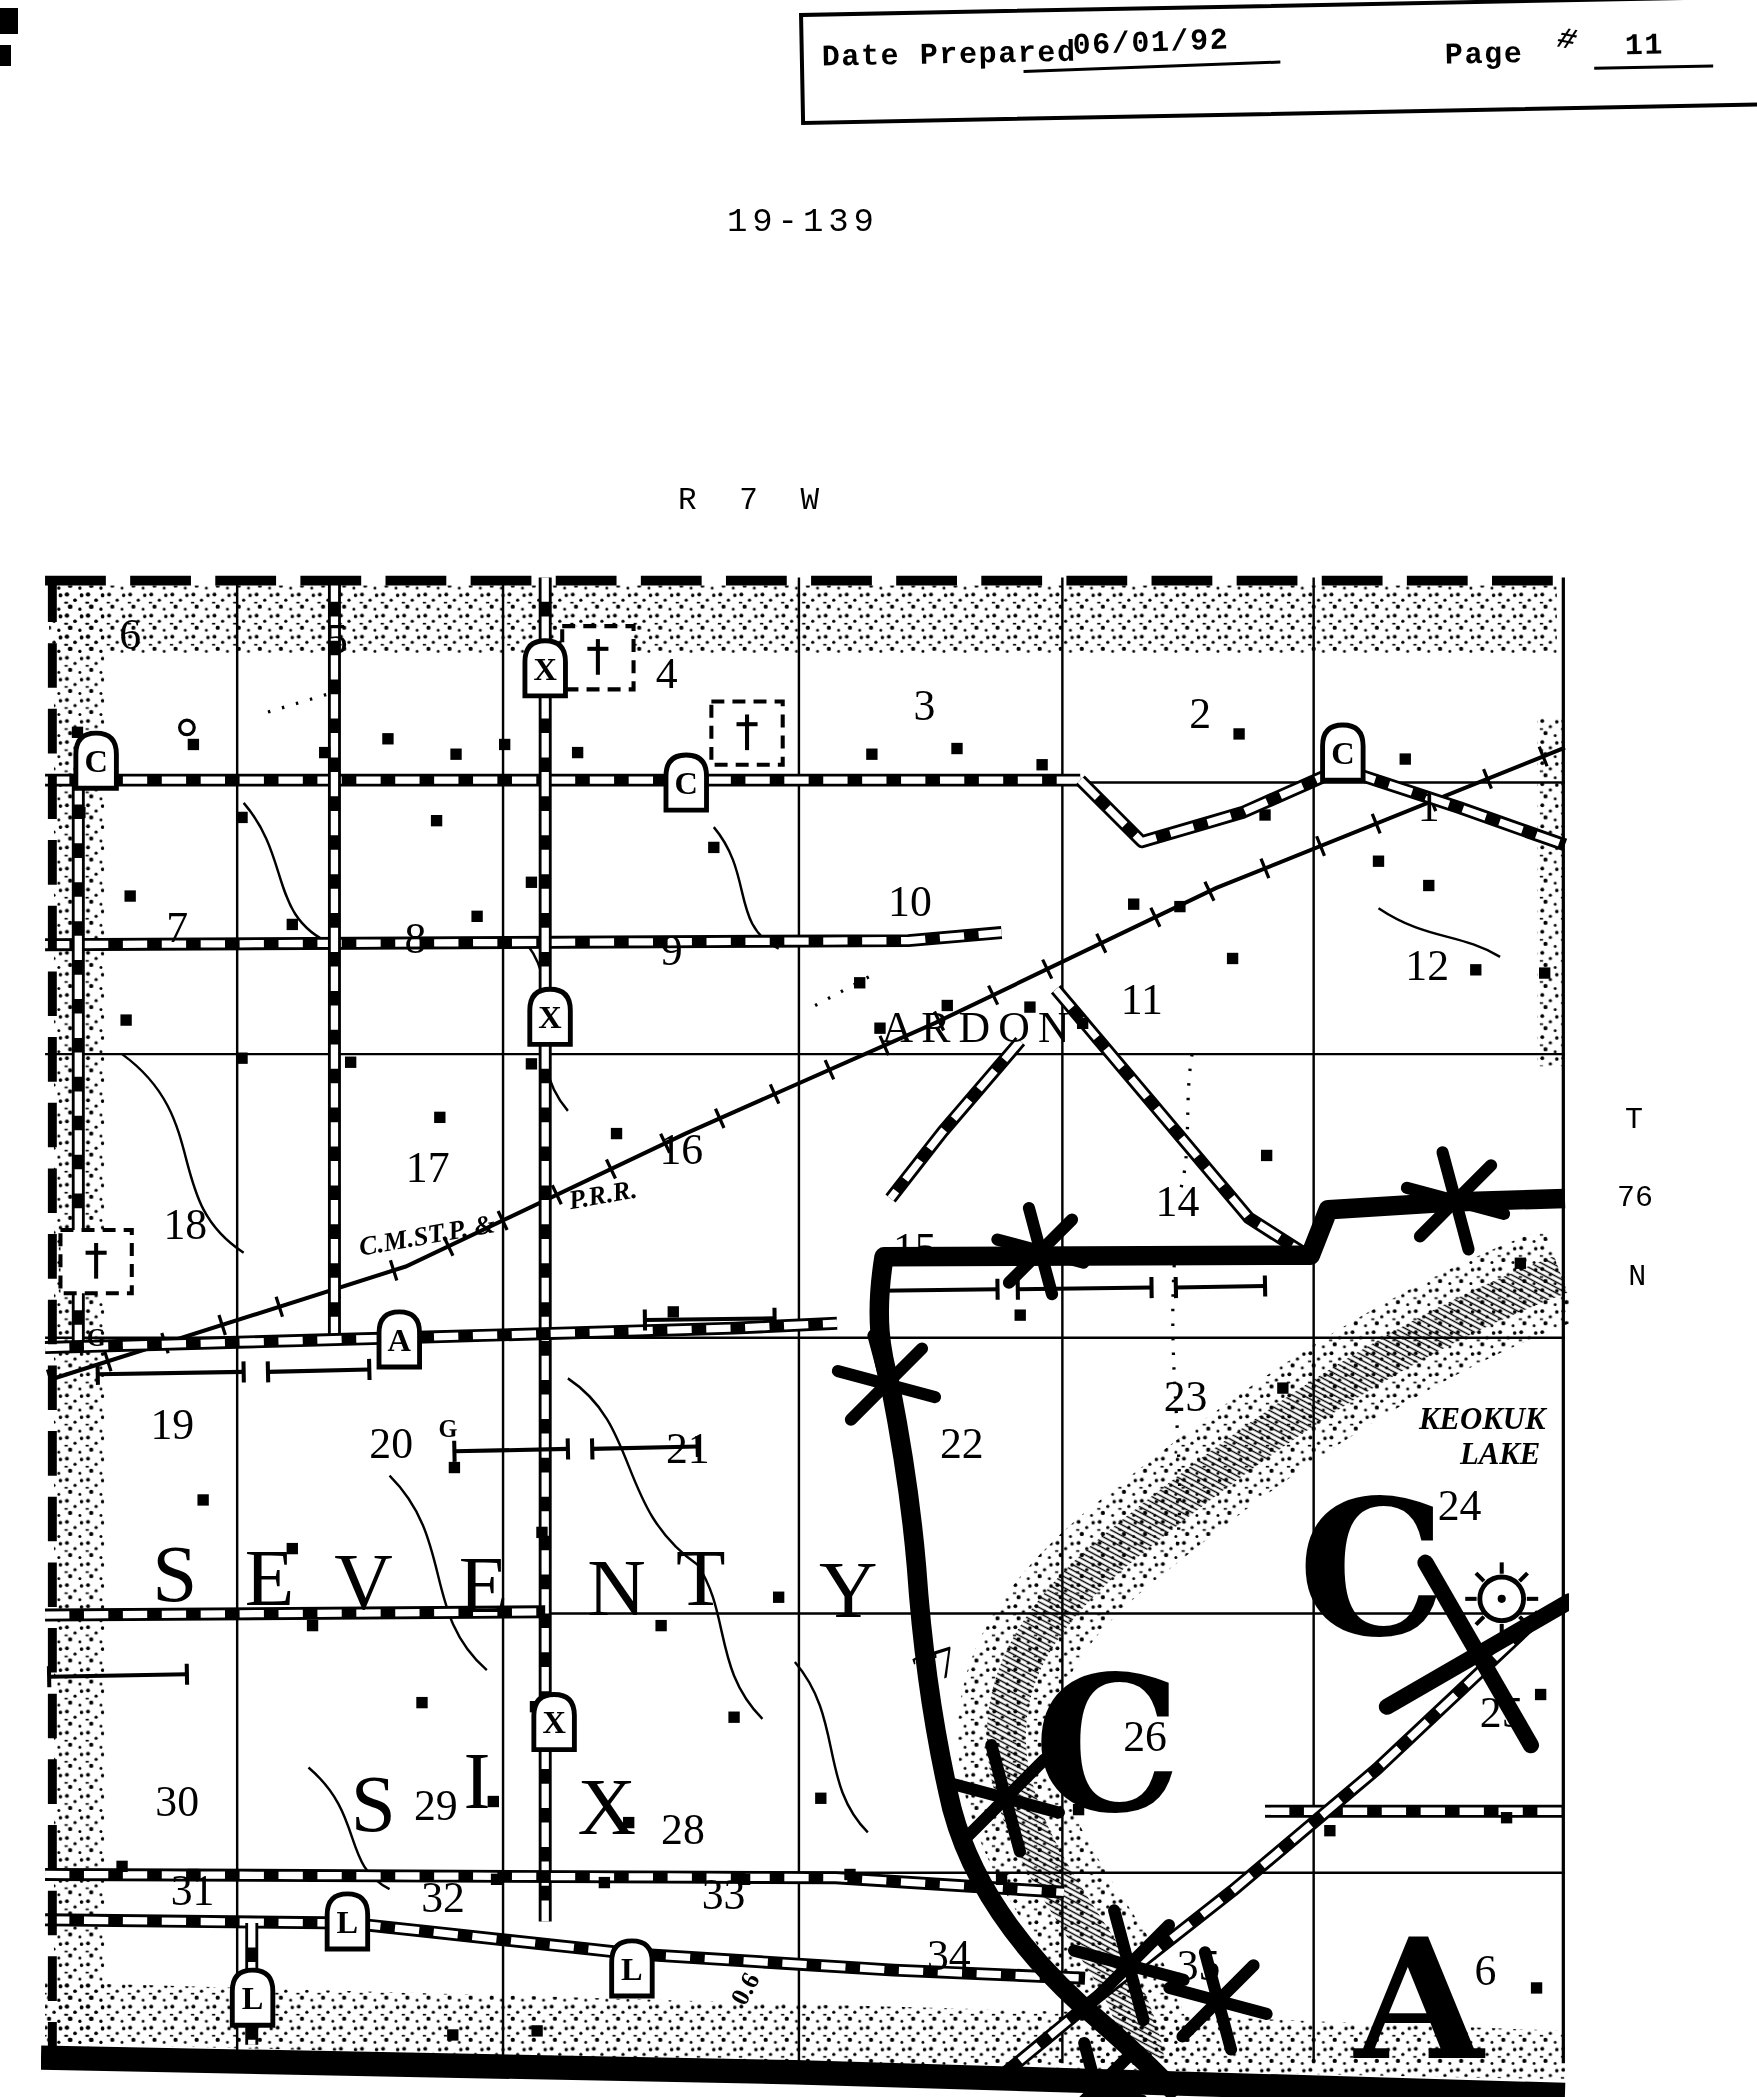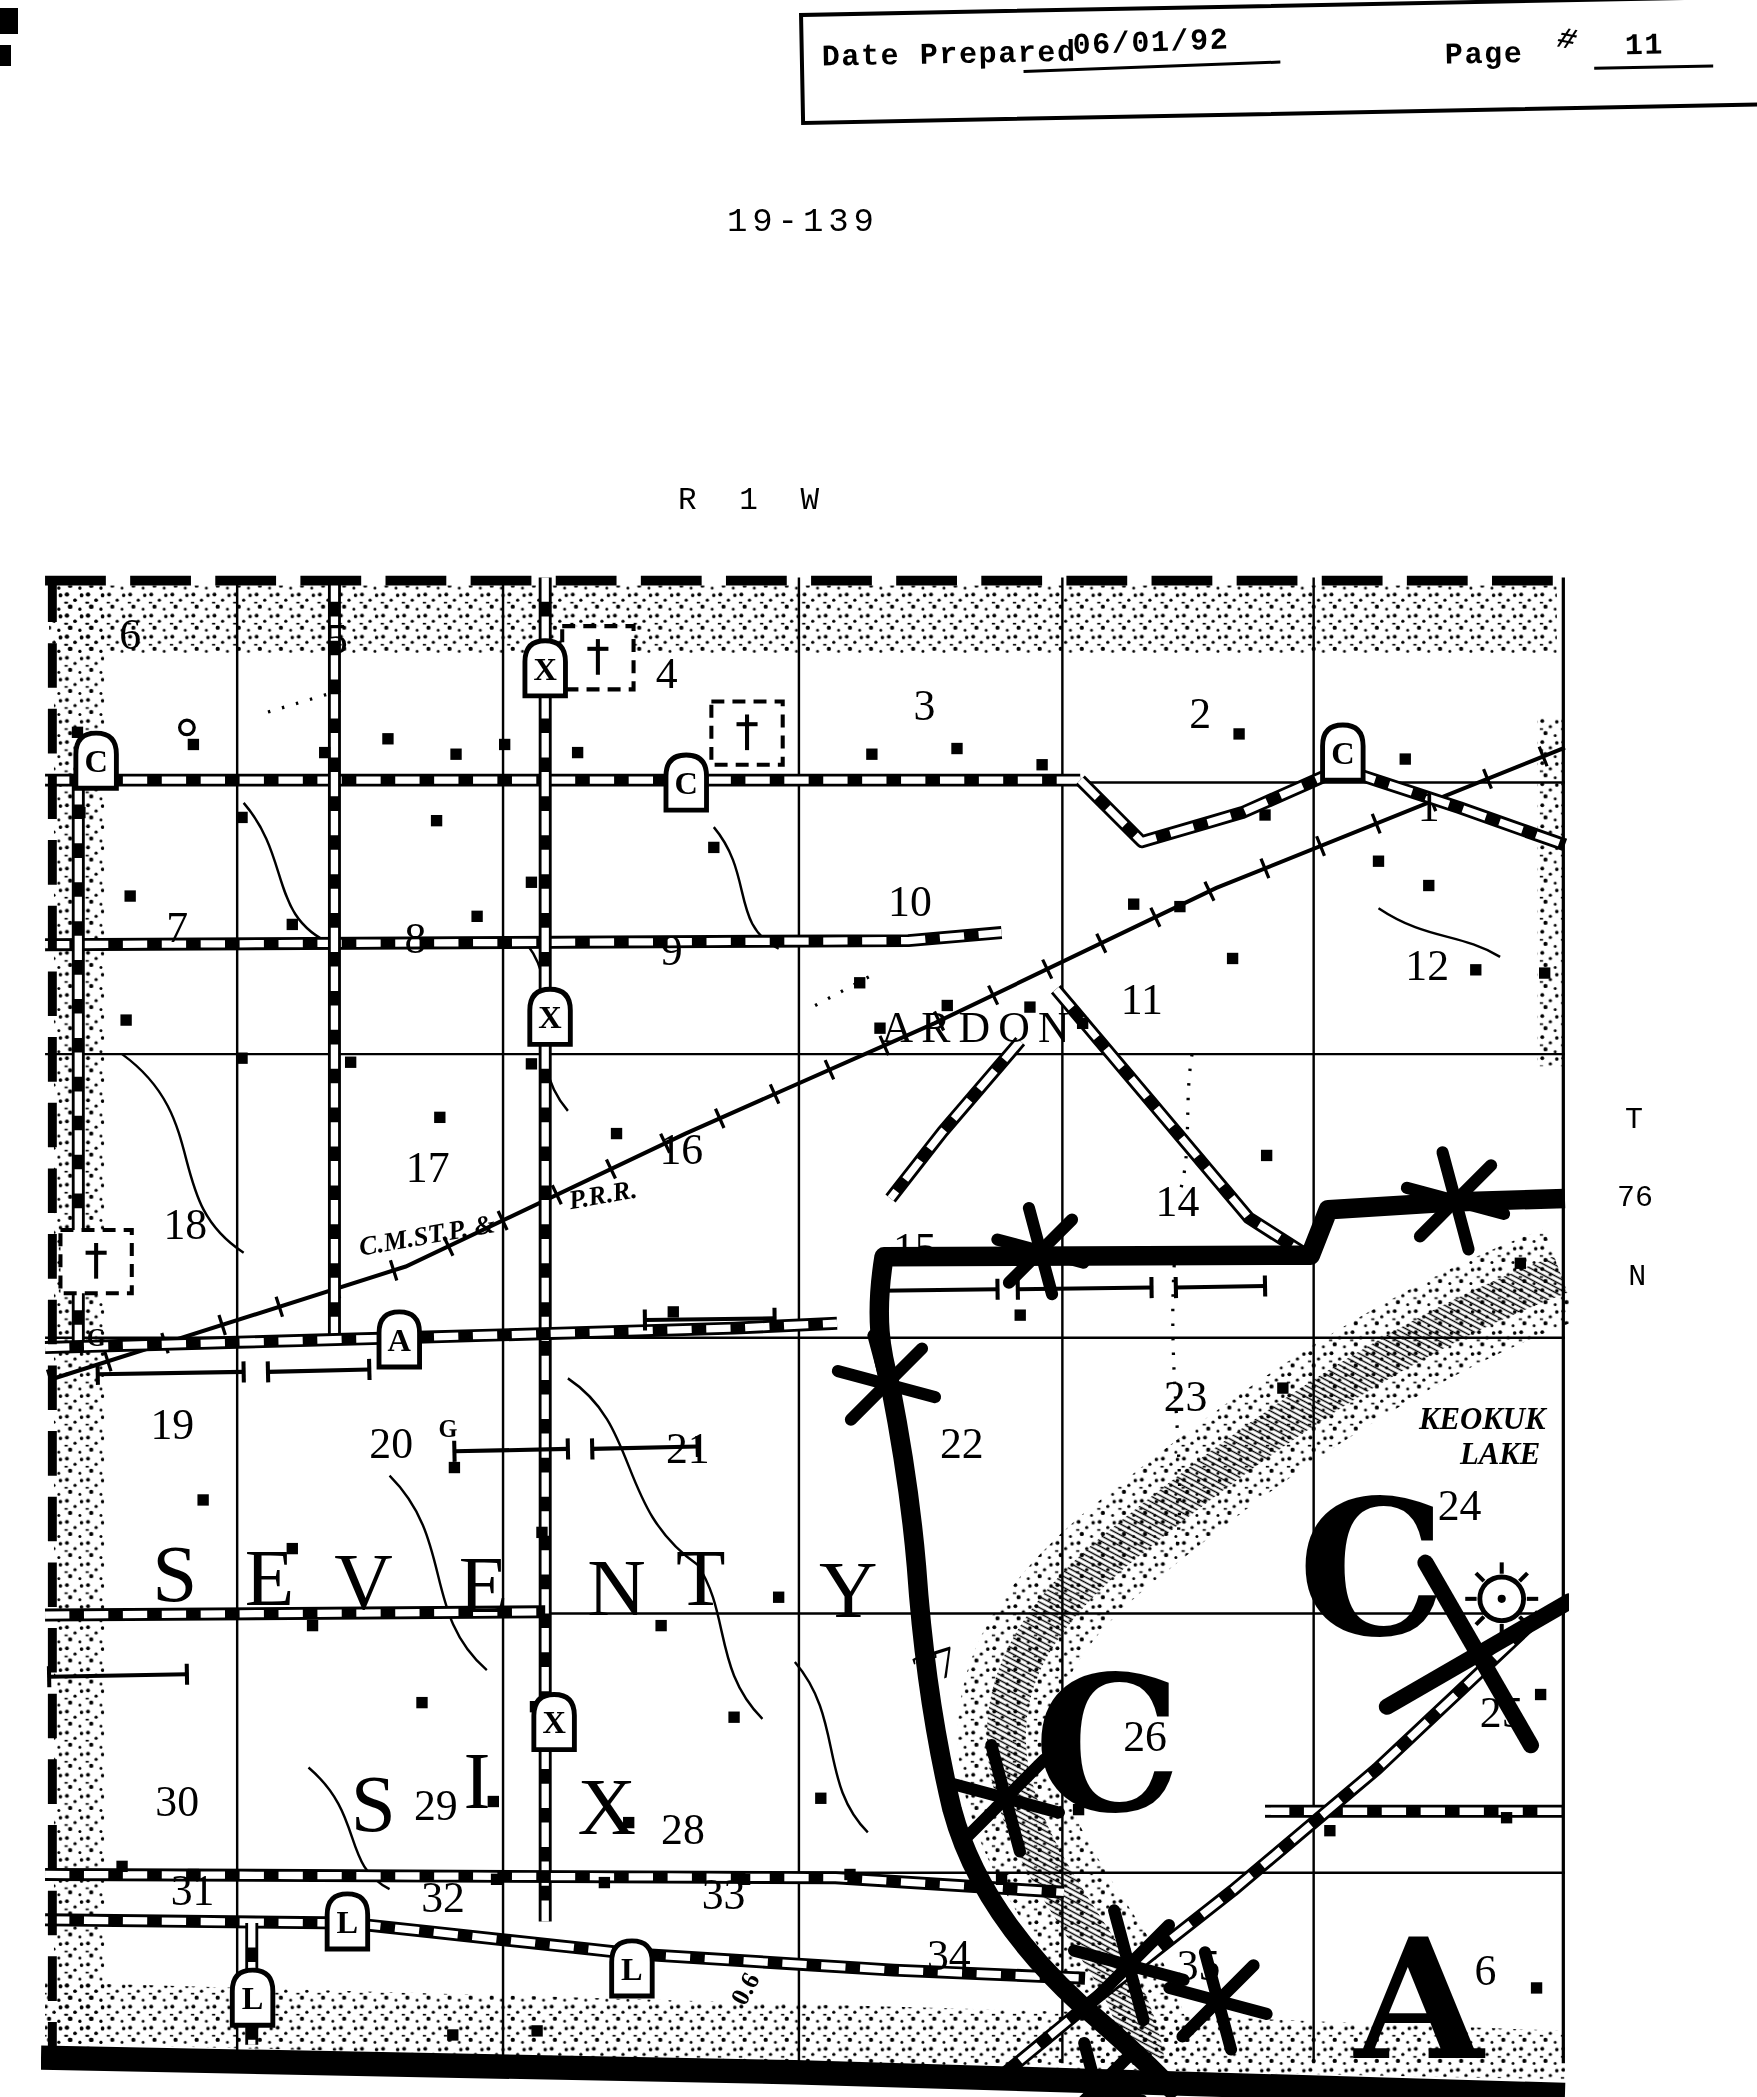--- a/index.html
+++ b/index.html
@@ -55,21 +55,21 @@
 <div class="header-box">
   <span class="hl-date">Date Prepared</span>
   <span class="hv-date">06/01/92</span>
   <span class="hl-page">Page</span>
   <span class="h-hash">#</span>
   <span class="hv-page">11</span>
 </div>
 
 <div class="doc-num">19-139</div>
 
-<div class="range-label">R 1 W</div>
+<div class="range-label">R 7 W</div>
 
 <div class="township-label">
   <span class="tw1">T</span>
   <span class="tw2">76</span>
   <span class="tw3">N</span>
 </div>
 
 <svg id="map-canvas" width="1528" height="1530" viewBox="50 703 1885 1887" xmlns="http://www.w3.org/2000/svg">
   <defs>
     <pattern id="stip" width="26" height="26" patternUnits="userSpaceOnUse">

